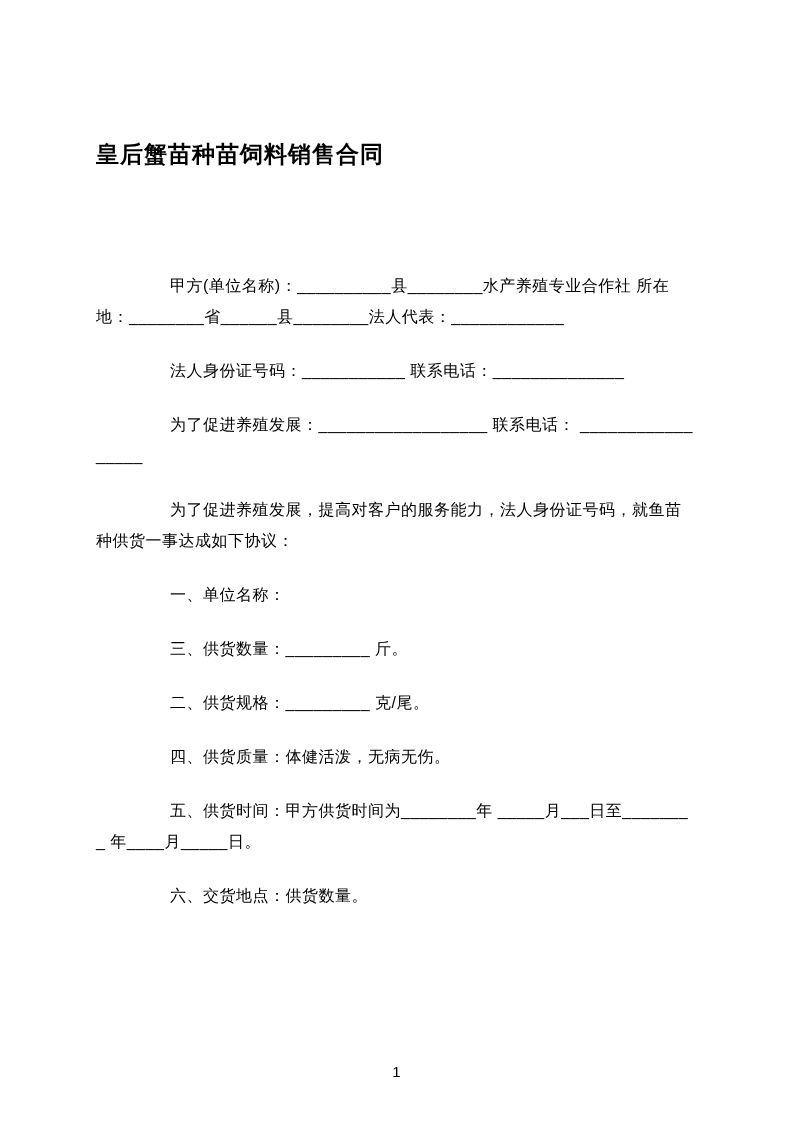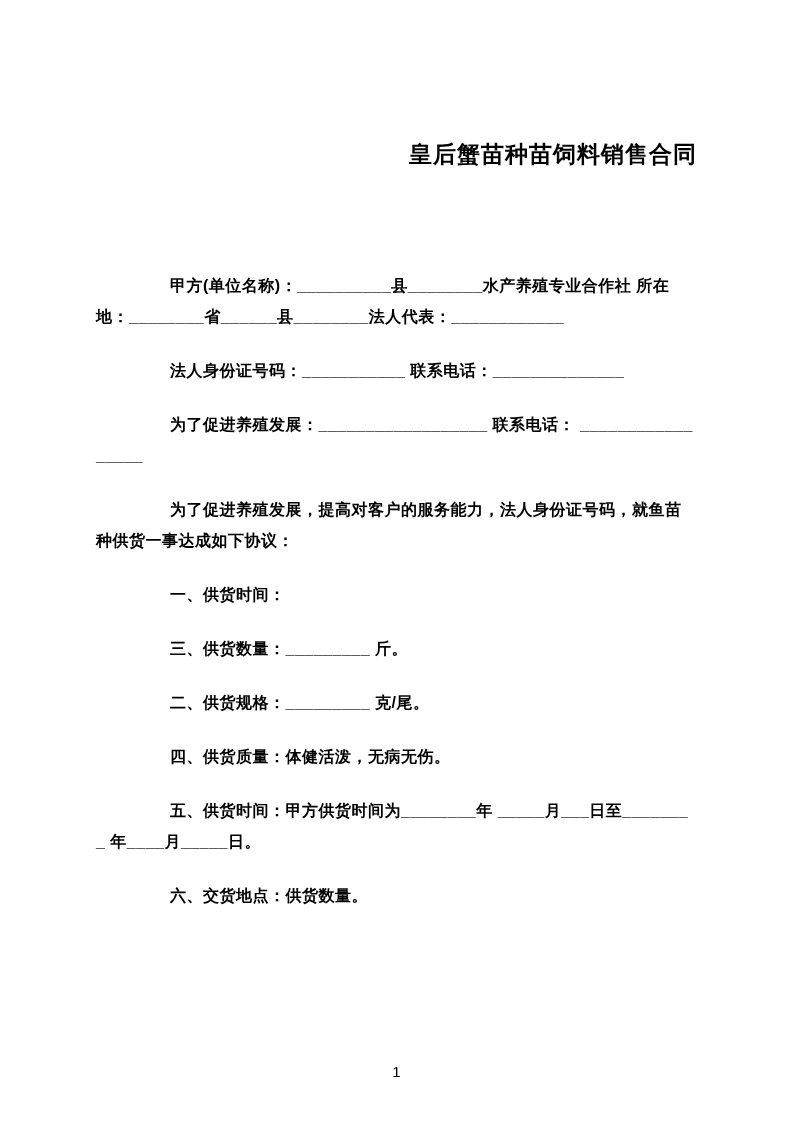--- a/index.html
+++ b/index.html
@@ -13,31 +13,31 @@
       background: #ffffff;
       position: relative;
       box-sizing: border-box;
       padding: 140px 96px 0 96px;
       font-family: "Liberation Sans", "DejaVu Sans", sans-serif;
       color: #000000;
       overflow: hidden;
     }
     .doc-title {
       margin: 0 0 102px 0;
-      text-align: right;
+      text-align: left;
       font-size: 23px;
       line-height: 28px;
       font-weight: bold;
       letter-spacing: 1px;
     }
     .doc-body p {
       margin: 0 0 23px 0;
       font-size: 16px;
       line-height: 31px;
-      font-weight: bold;
+      font-weight: normal;
       text-indent: 74px;
       word-break: break-all;
       overflow-wrap: anywhere;
       letter-spacing: 0.5px;
     }
     .page-footer {
       position: absolute;
       left: 0;
       bottom: 42px;
       width: 100%;
@@ -51,21 +51,21 @@
 <body>
 
 <div class="page">
   <h1 class="doc-title">皇后蟹苗种苗饲料销售合同</h1>
 
   <div class="doc-body">
     <p>甲方(单位名称)：__________县________水产养殖专业合作社 所在地：________省______县________法人代表：____________</p>
     <p>法人身份证号码：___________  联系电话：______________</p>
     <p>为了促进养殖发展：__________________  联系电话：  _________________</p>
     <p>为了促进养殖发展，提高对客户的服务能力，法人身份证号码，就鱼苗种供货一事达成如下协议：</p>
-    <p>一、供货时间：</p>
+    <p>一、单位名称：</p>
     <p>三、供货数量：_________  斤。</p>
     <p>二、供货规格：_________  克/尾。</p>
     <p>四、供货质量：体健活泼，无病无伤。</p>
     <p>五、供货时间：甲方供货时间为________年 _____月___日至________  年____月_____日。</p>
     <p>六、交货地点：供货数量。</p>
   </div>
 
   <div class="page-footer">1</div>
 </div>
 

